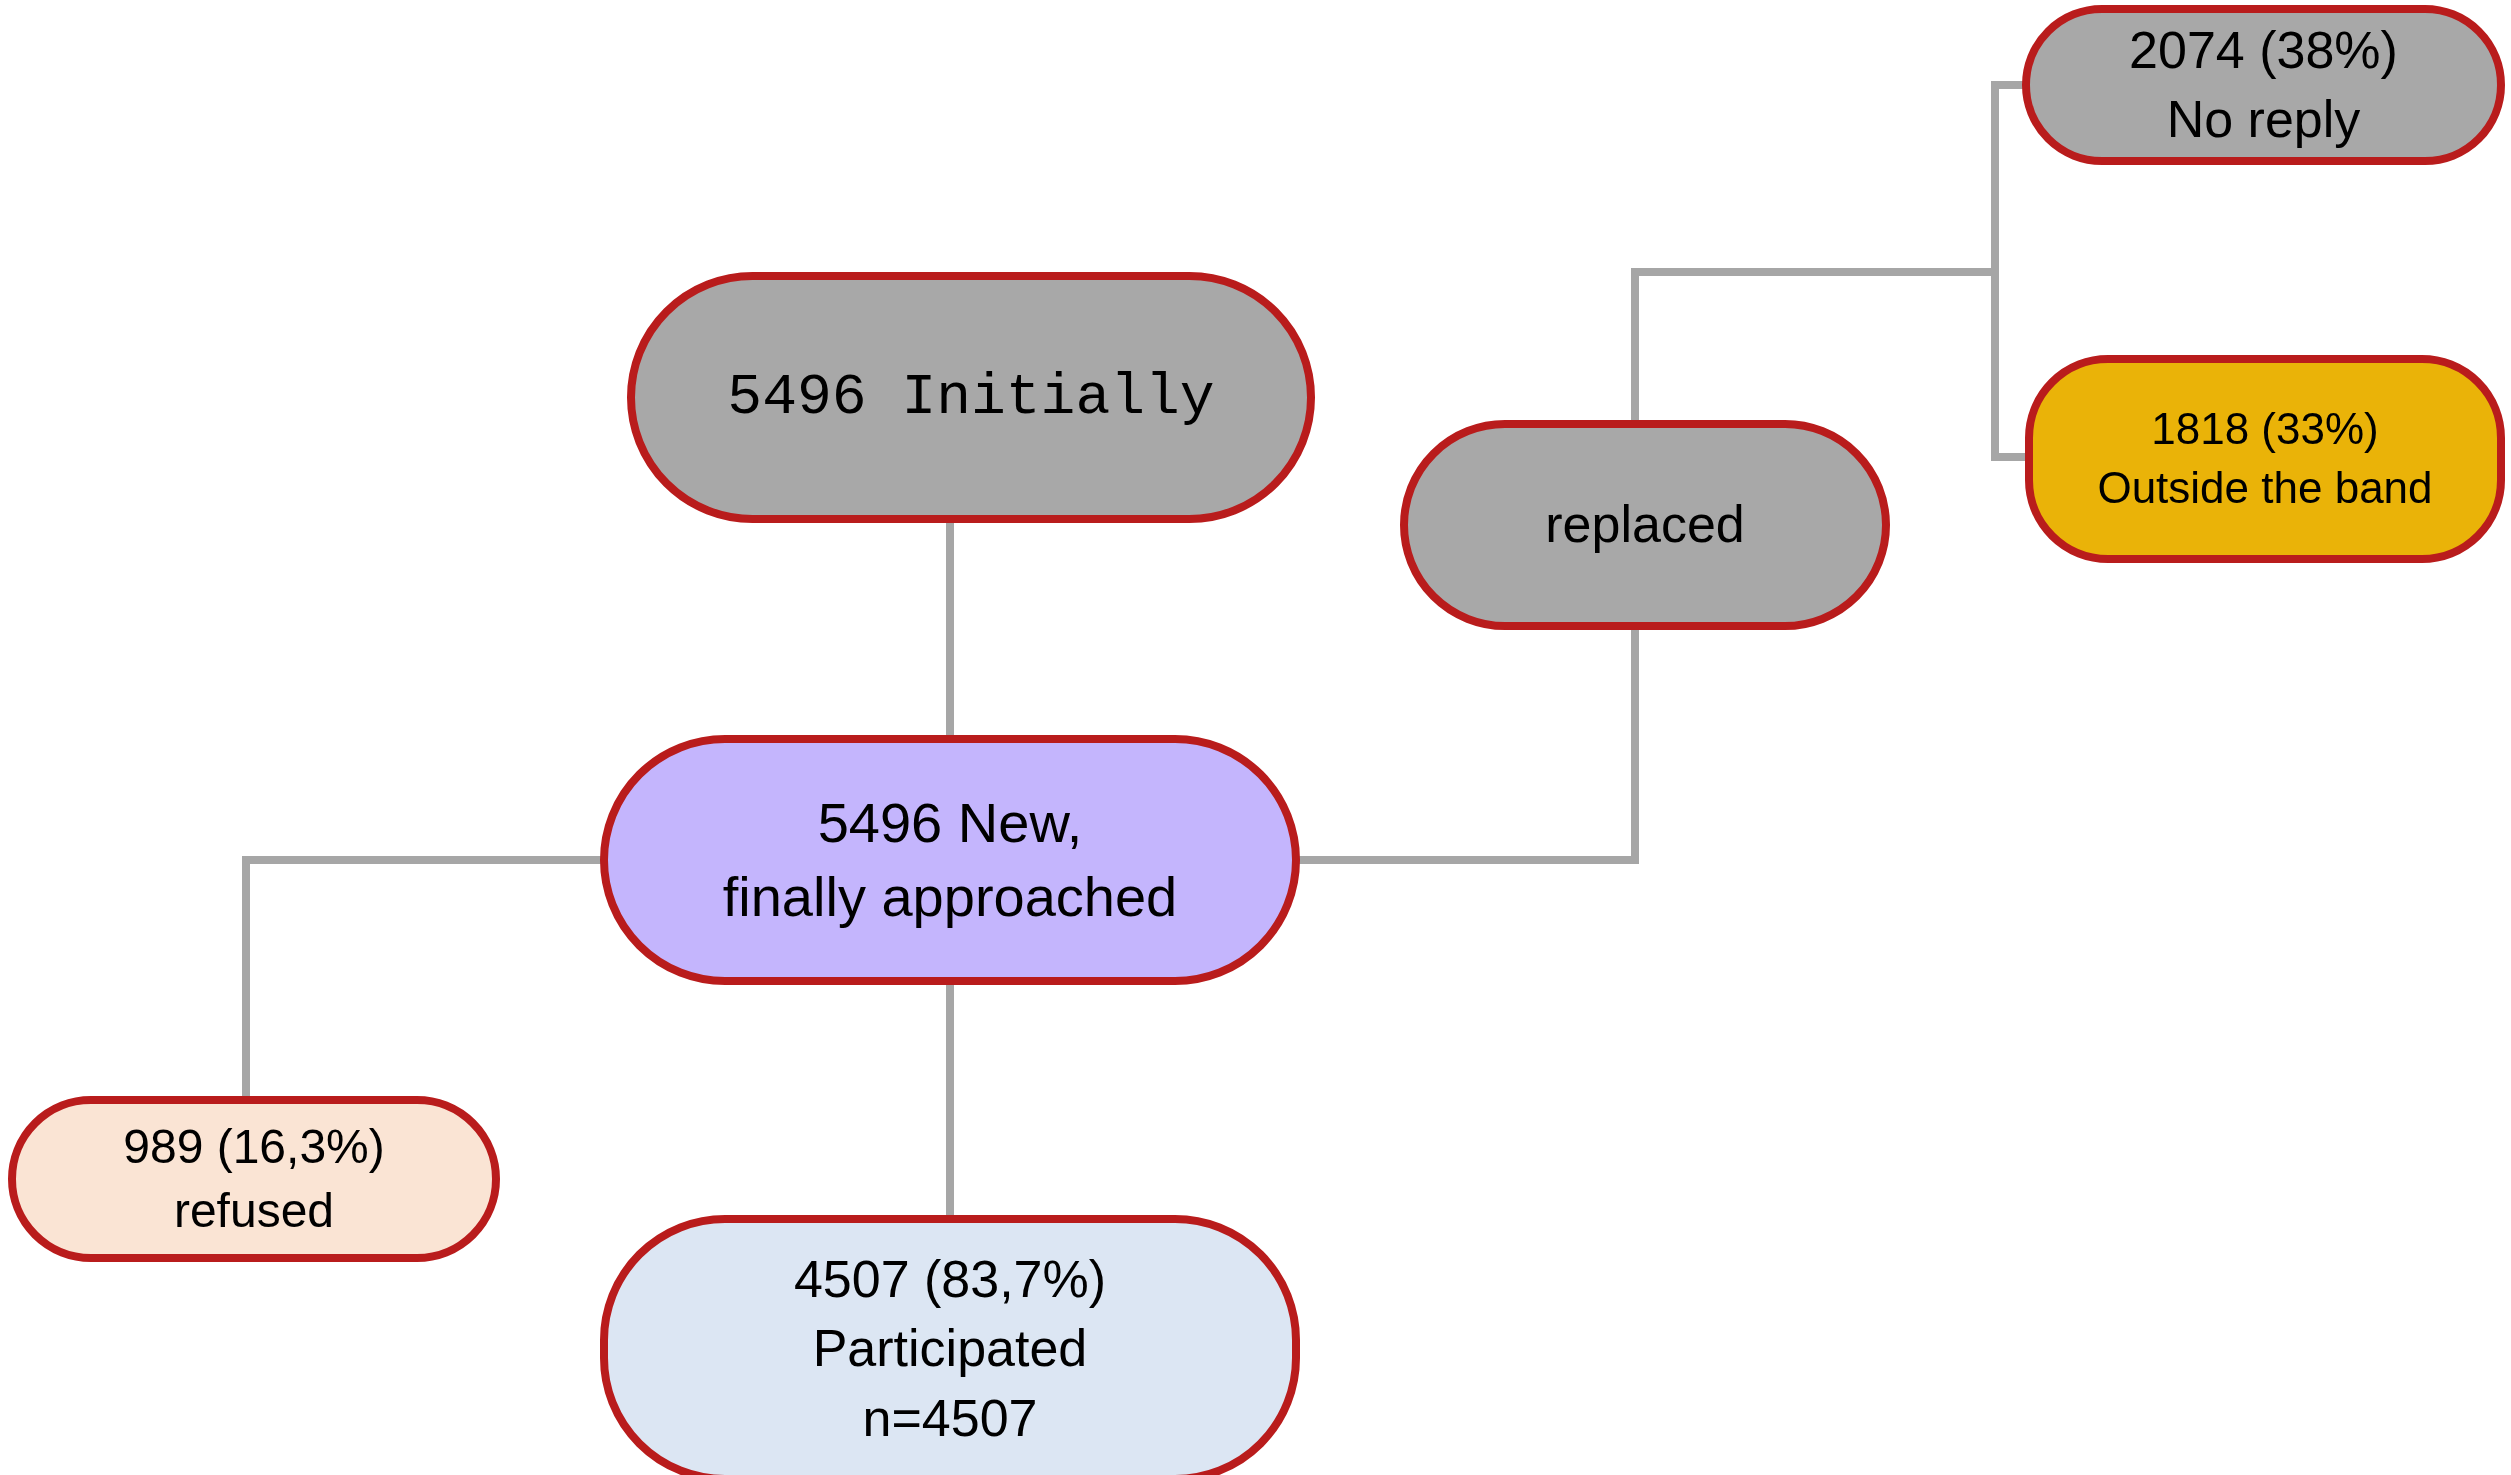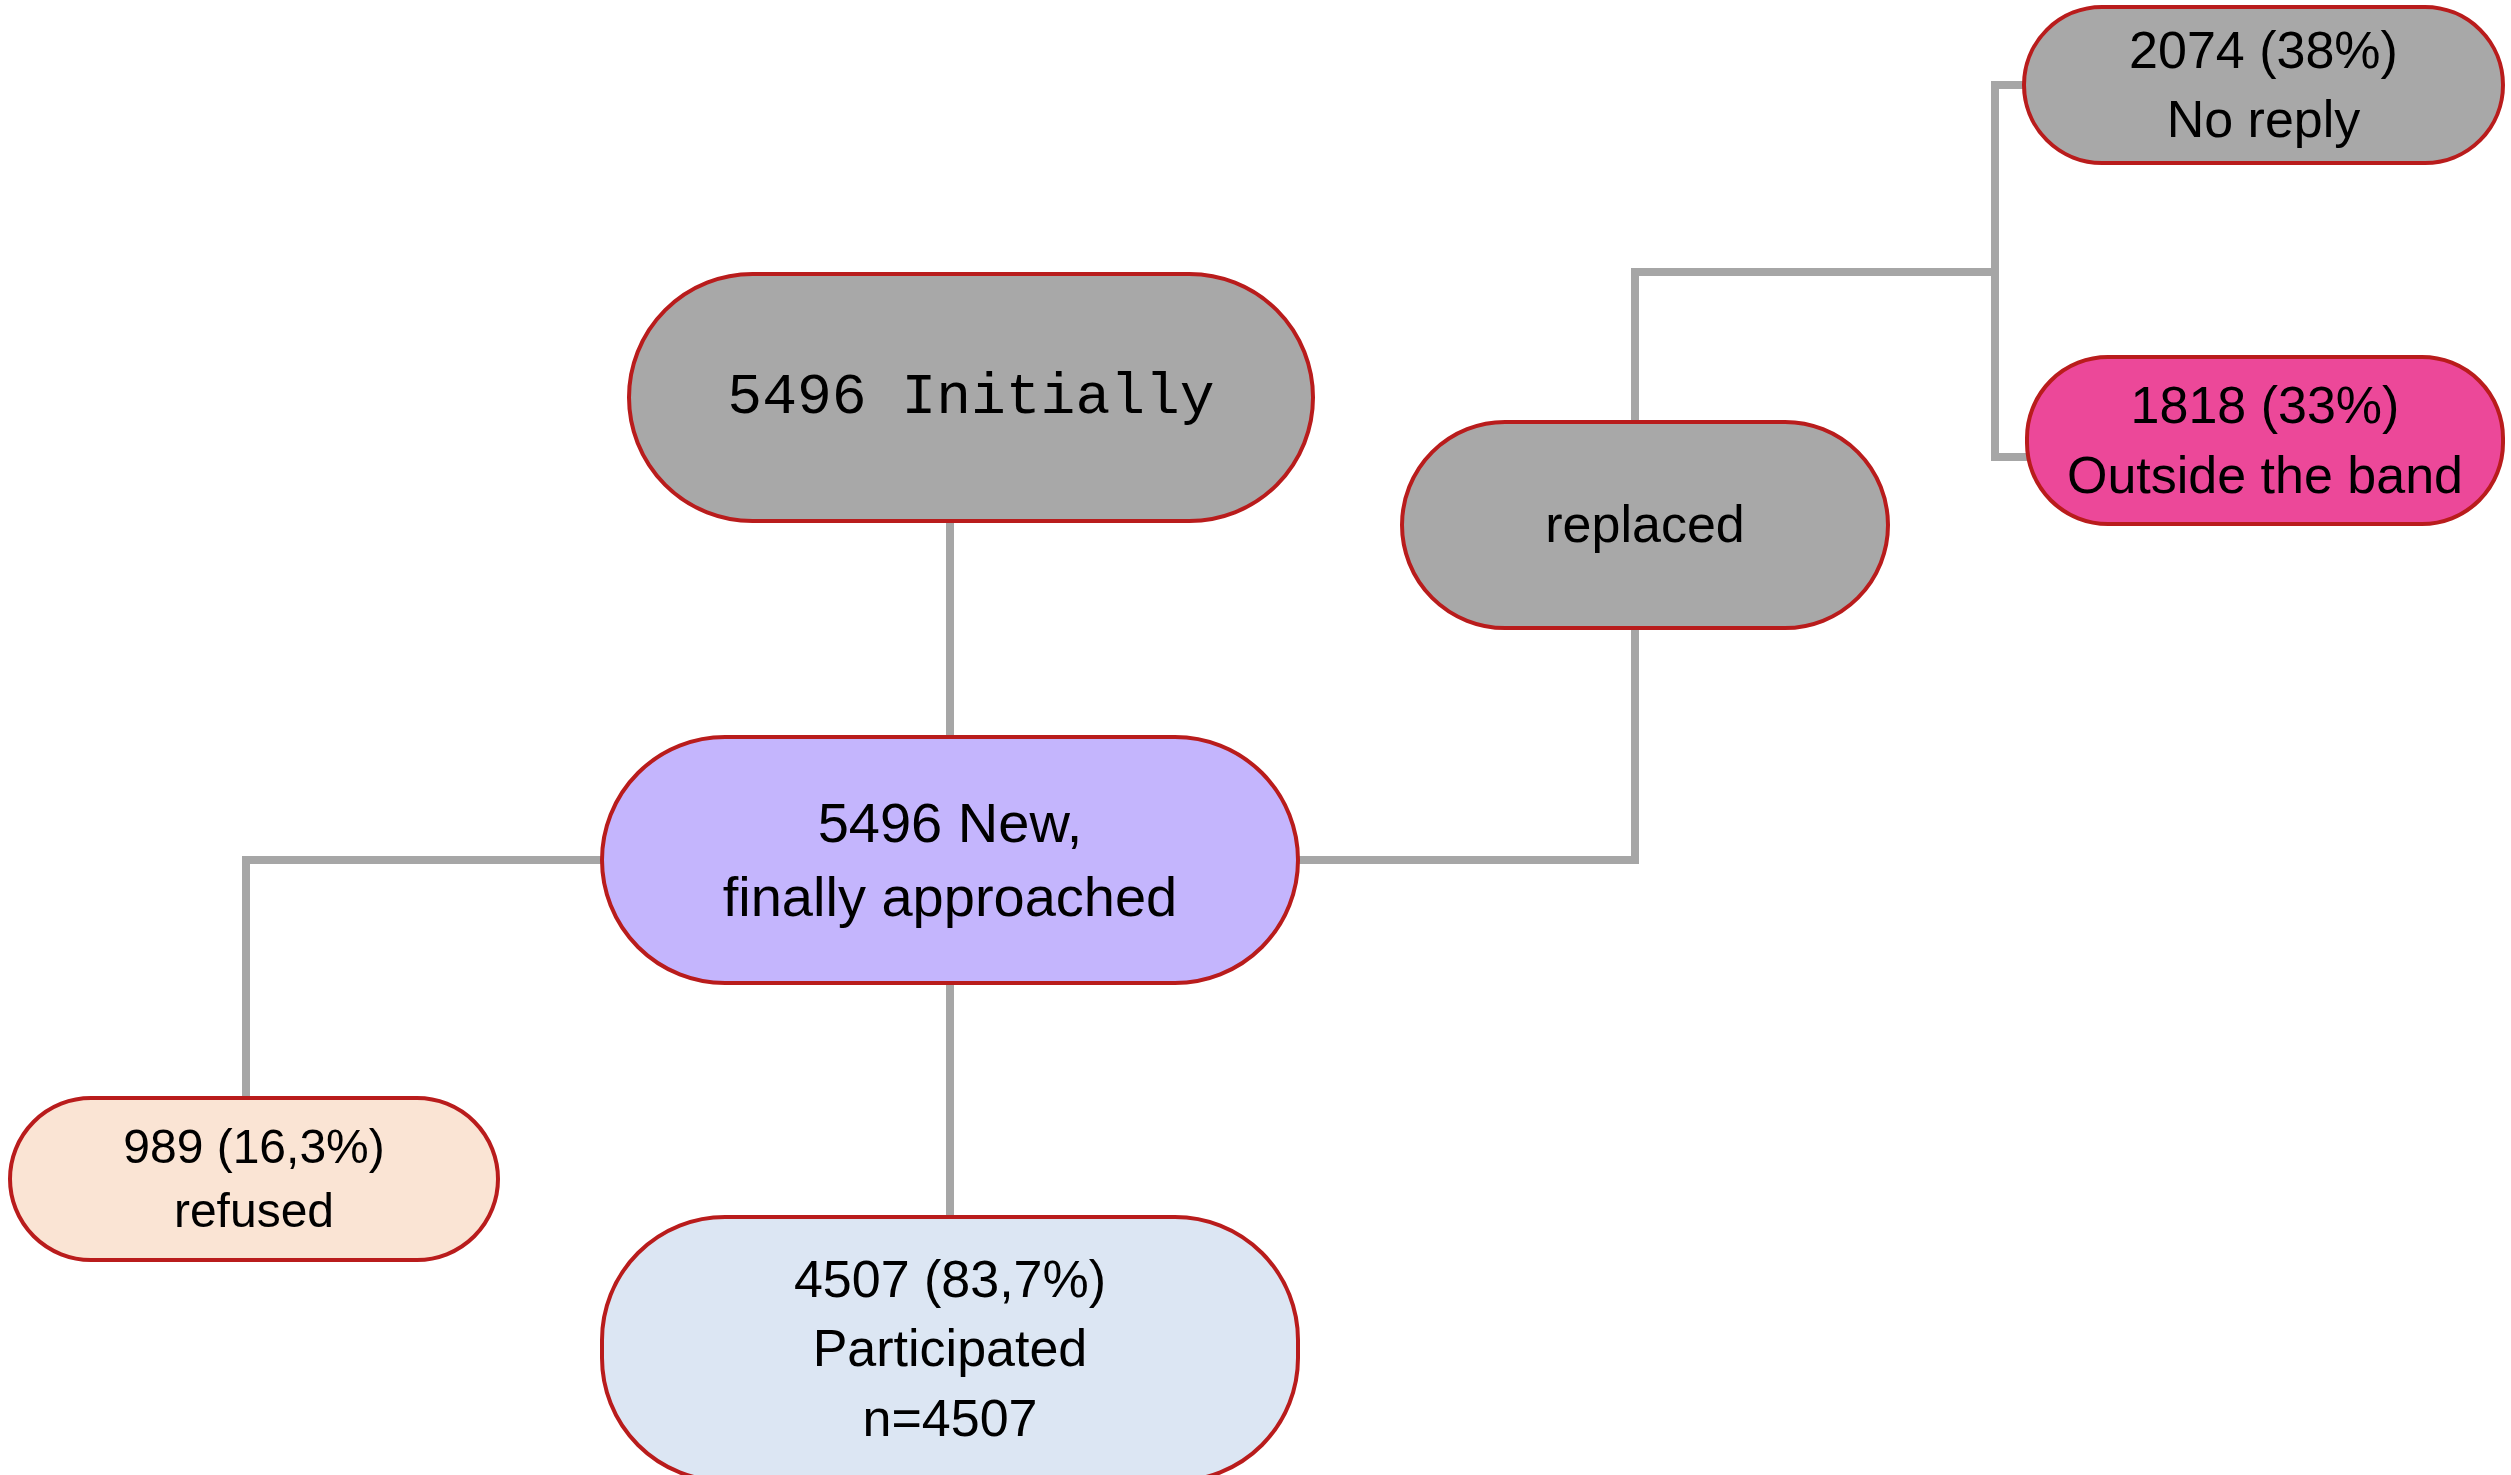--- a/index.html
+++ b/index.html
@@ -21,21 +21,21 @@
     position: absolute;
     left: 0;
     top: 0;
     width: 2511px;
     height: 1475px;
     pointer-events: none;
   }
   .node {
     position: absolute;
     box-sizing: border-box;
-    border: 4px solid #b91c1c;
+    border: 8px solid #b91c1c;
     display: flex;
     flex-direction: column;
     align-items: center;
     justify-content: center;
     text-align: center;
     color: #000000;
     line-height: 1.33;
     z-index: 2;
   }
   .node .line {
@@ -57,24 +57,24 @@
     background: #a8a8a8;
     font-size: 52px;
   }
   .n-noreply {
     left: 2022px; top: 5px;    width: 483px;  height: 160px;
     border-radius: 80px;
     background: #a8a8a8;
     font-size: 52px;
   }
   .n-outside {
-    left: 2025px; top: 355px;  width: 480px;  height: 171px;
+    left: 2025px; top: 355px;  width: 480px;  height: 208px;
     border-radius: 83px;
-    background: #ec4899;
-    font-size: 52px;
+    background: #eab308;
+    font-size: 44px;
   }
   .n-approached {
     left: 600px;  top: 735px;  width: 700px;  height: 250px;
     border-radius: 125px;
     background: #c4b5fd;
     font-size: 56px;
   }
   .n-refused {
     left: 8px;    top: 1096px; width: 492px;  height: 166px;
     border-radius: 83px;

